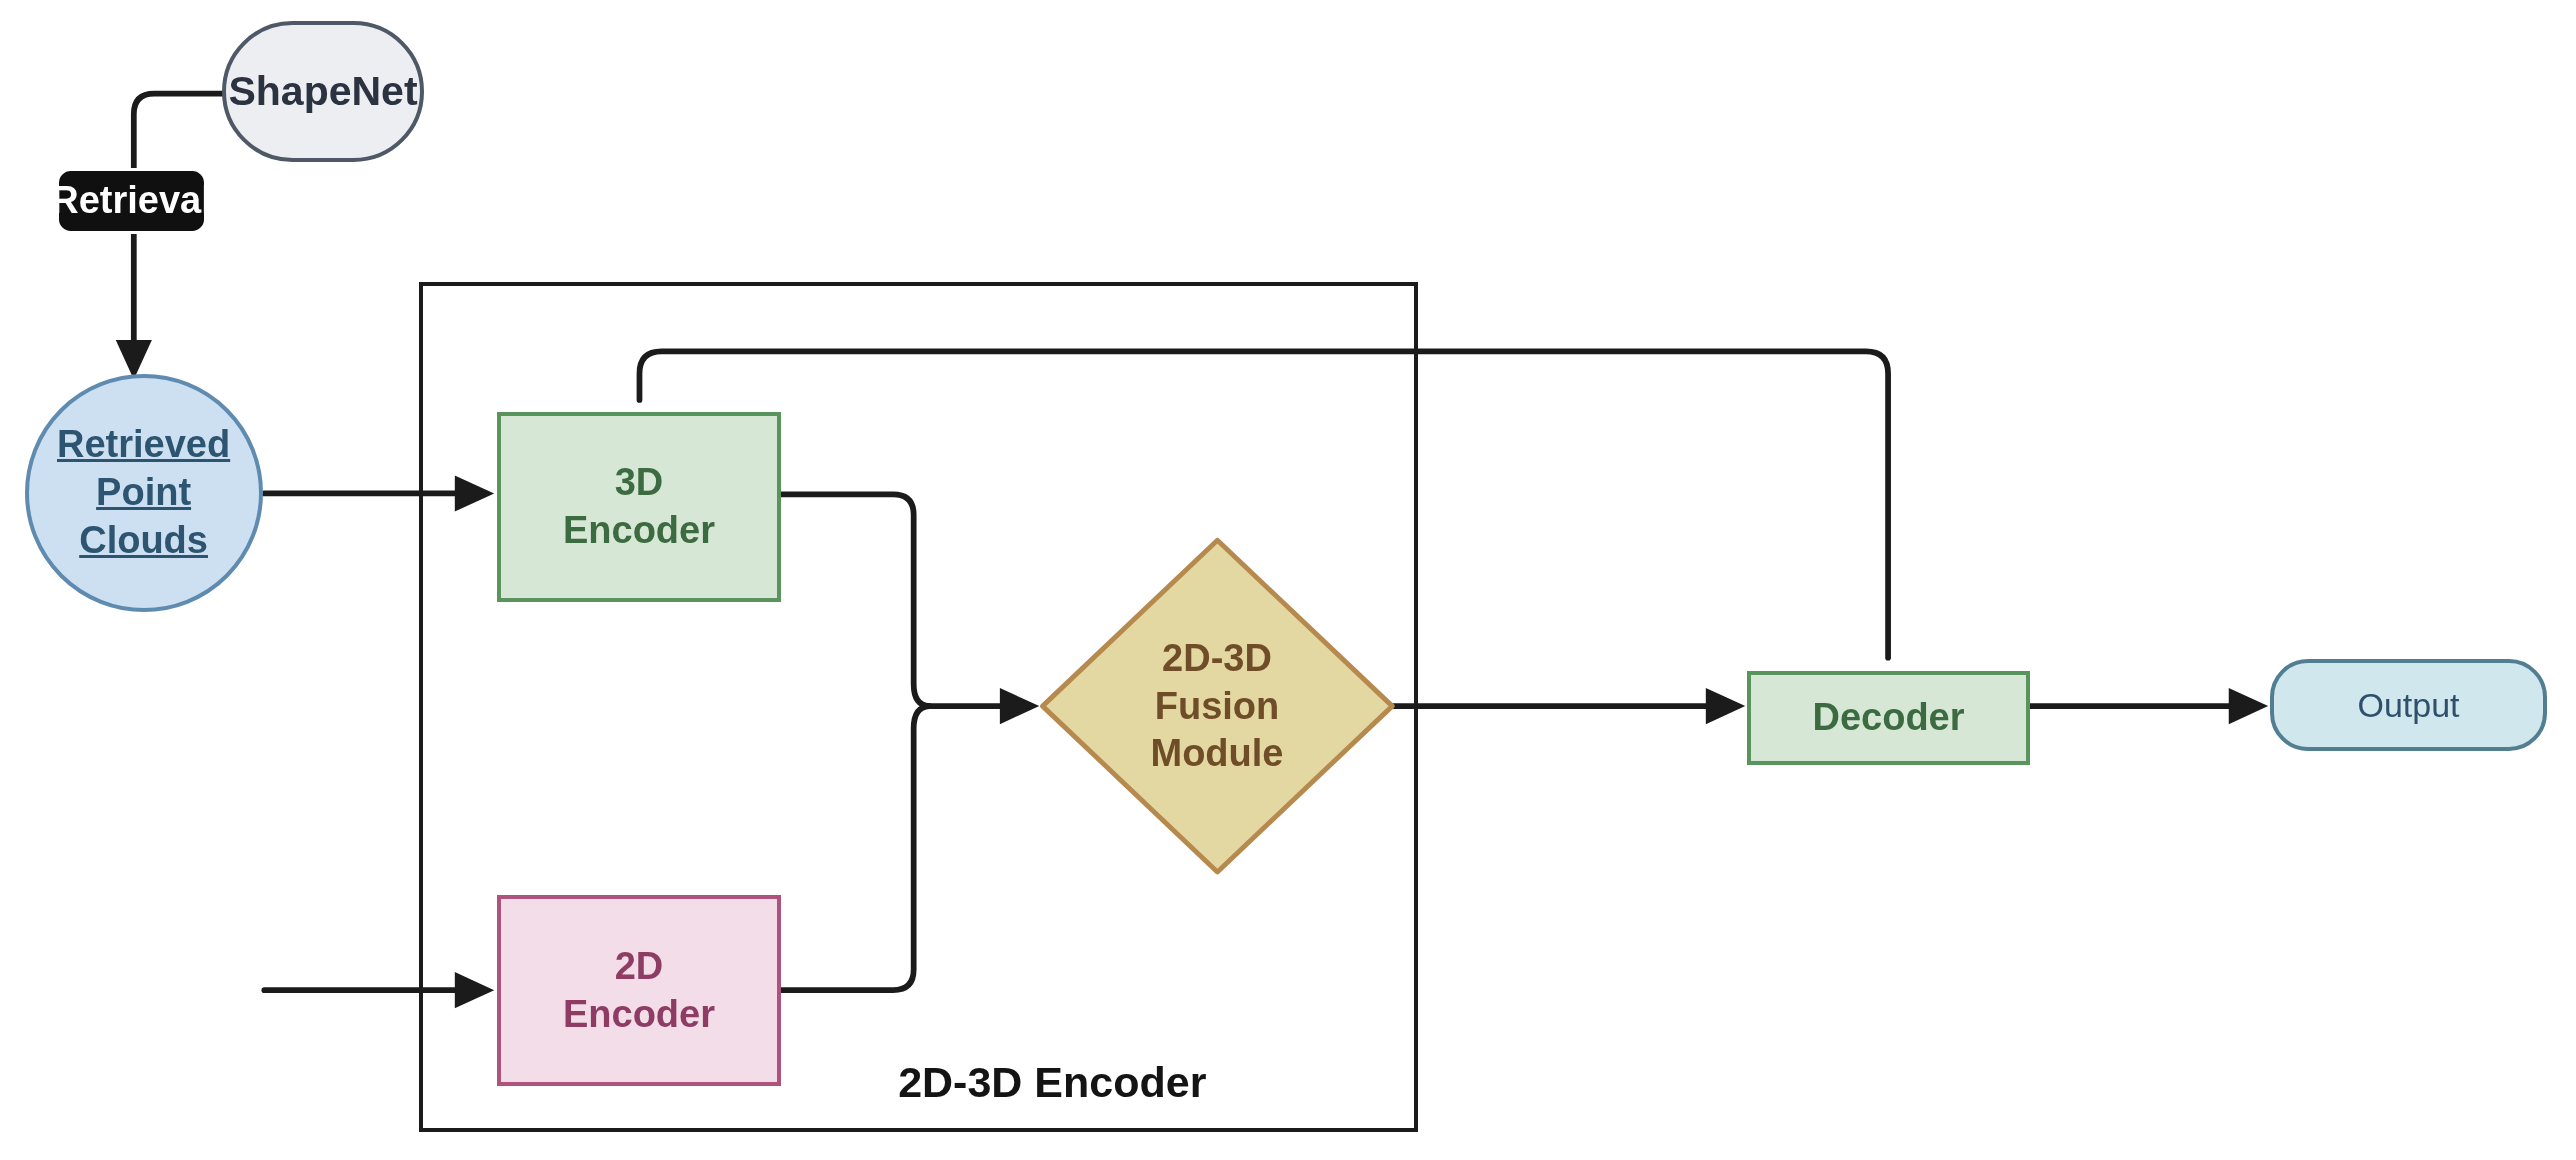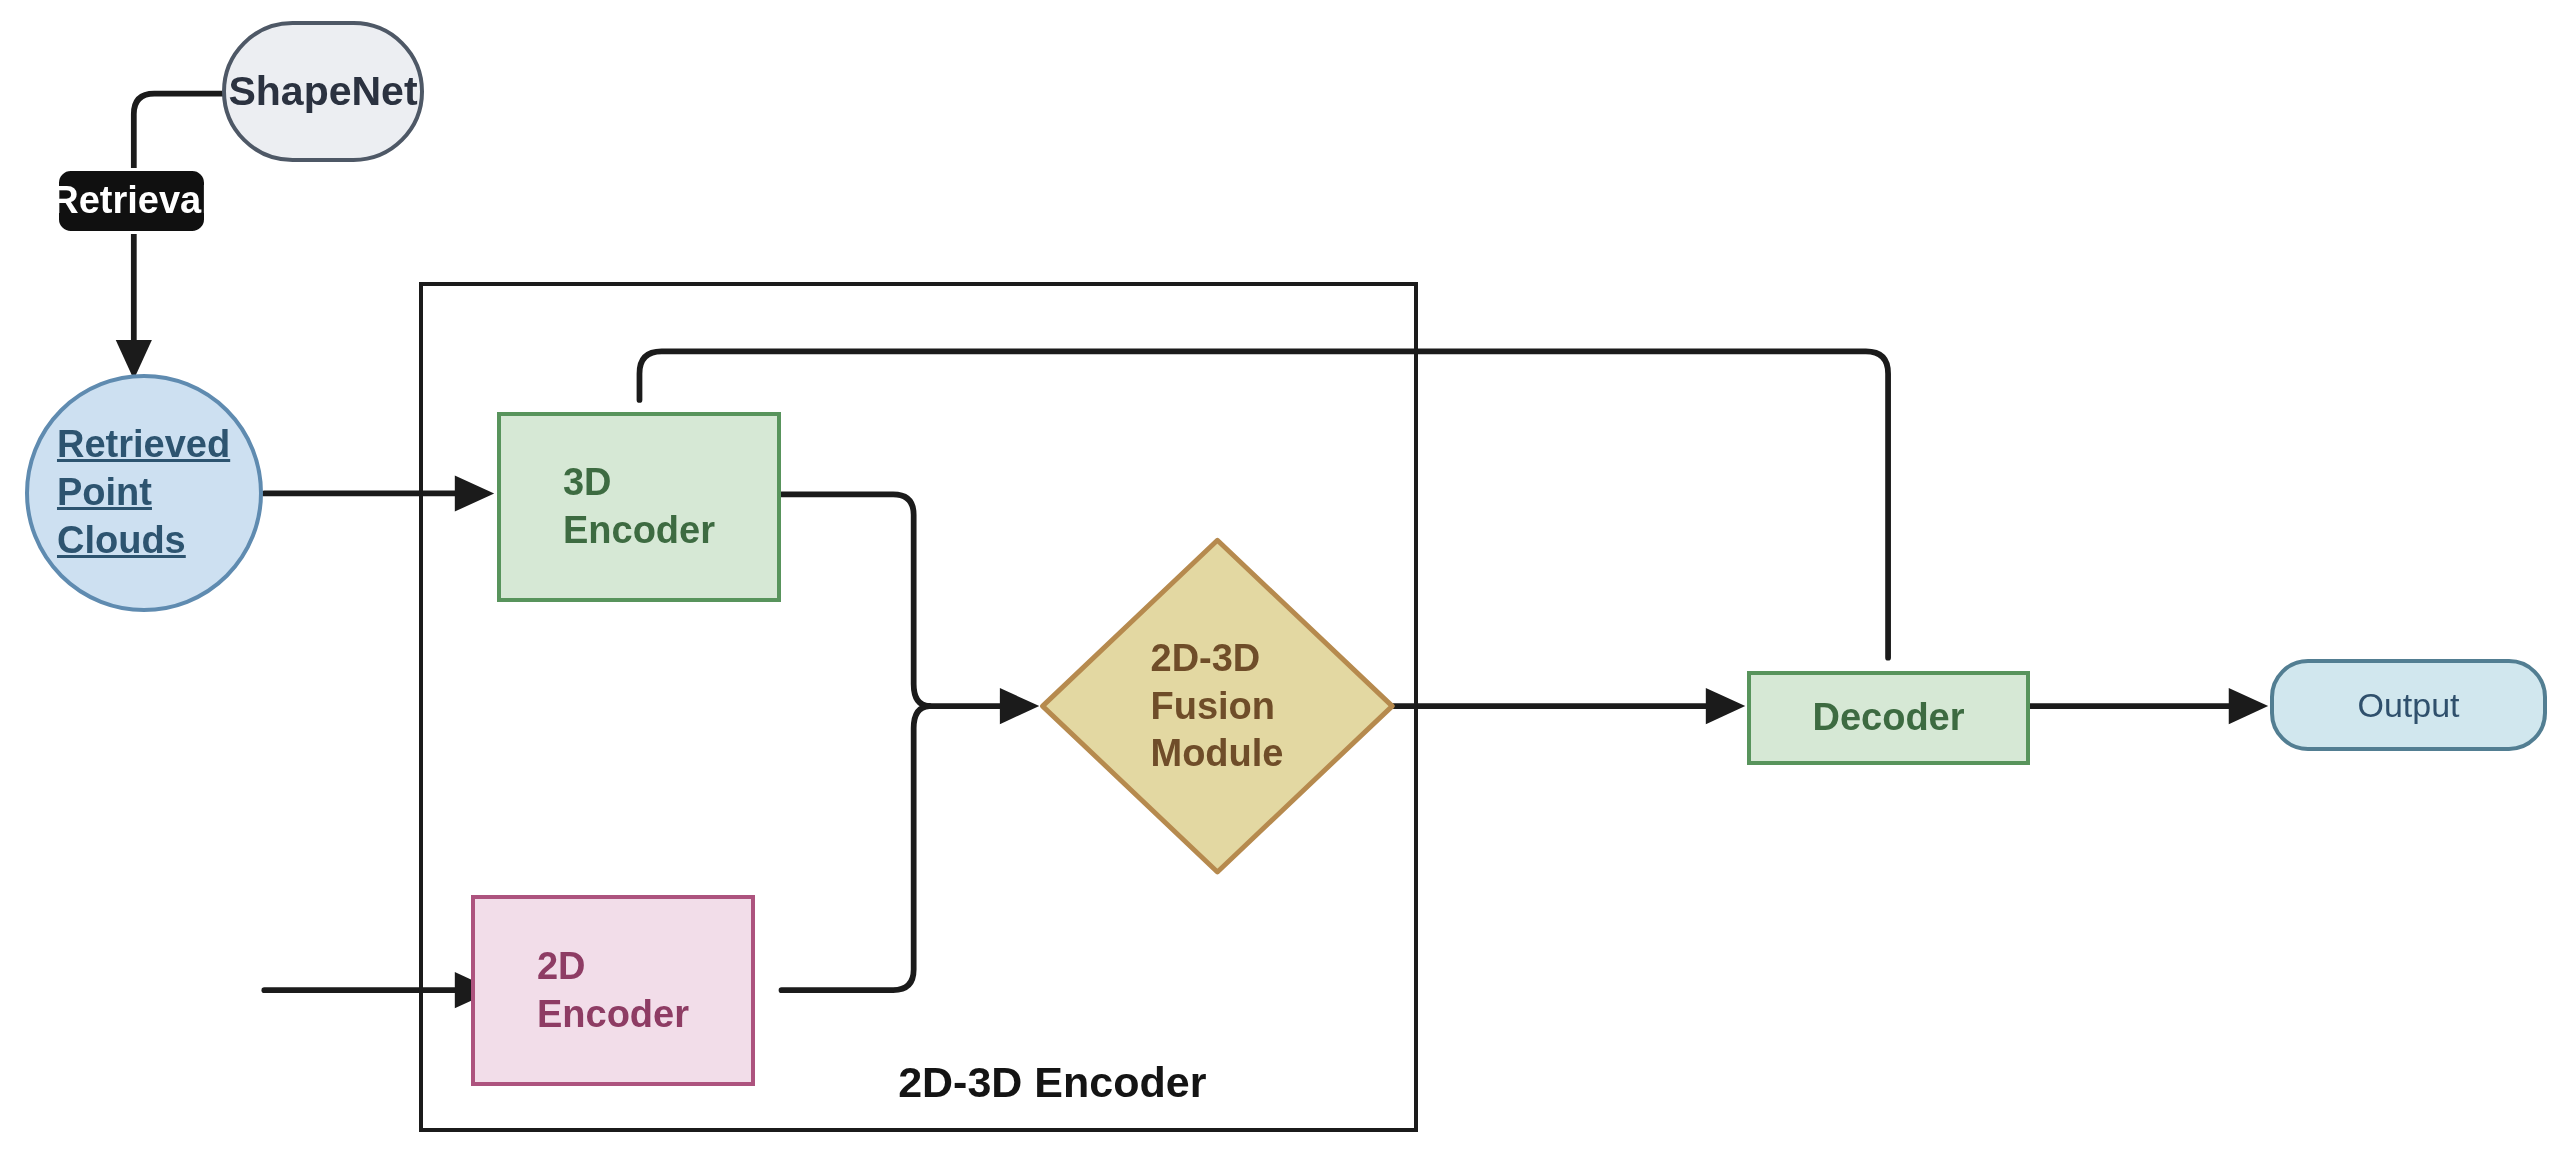--- a/index.html
+++ b/index.html
@@ -10,21 +10,21 @@
     font-family:"Liberation Sans","DejaVu Sans",sans-serif;
     overflow:hidden;
   }
   #edges{position:absolute;left:0;top:0;width:2576px;height:1161px;}
   .edge{fill:none;stroke:var(--edge);stroke-width:7;stroke-linecap:round;}
   .arrowhead{fill:var(--edge);stroke:none;}
 
   .node{
     position:absolute;box-sizing:border-box;
     display:flex;align-items:center;justify-content:center;
-    font-weight:700;
+    text-align:center;font-weight:700;
   }
   .node span{white-space:pre-line;line-height:1.26;}
 
   #shapenet{
     left:222px;top:21.3px;width:202px;height:141px;
     background:var(--shapenet_fill);
     border:4.1px solid var(--shapenet_border);
     color:var(--shapenet_text);
     border-radius:71px;font-size:41px;
   }
@@ -56,21 +56,21 @@
 
   .green-node{
     background:var(--green_fill);
     border:4.1px solid var(--green_border);
     color:var(--green_text);
     font-size:38px;
     margin-top:12px;
   }
   #encoder-3d{left:497px;top:400px;width:284px;height:190px;z-index:2;}
   #encoder-2d{
-    left:471px;top:895px;width:284px;height:191px;z-index:2;
+    left:497px;top:895px;width:284px;height:191px;z-index:2;
     background:var(--pink_fill);
     border:4.1px solid var(--pink_border);
     color:var(--pink_text);
     font-size:38px;
   }
   #fusion-label{
     left:1102px;top:616px;width:230px;height:181px;
     color:var(--diamond_text);font-size:38px;z-index:2;
   }
   #decoder{left:1747px;top:659px;width:283px;height:94px;z-index:2;}

